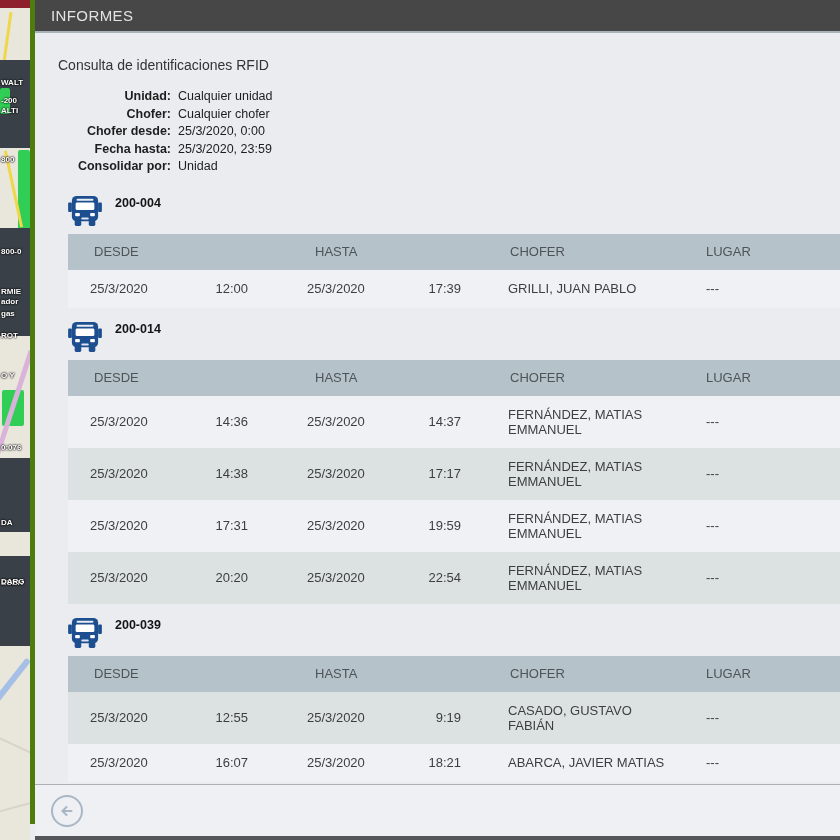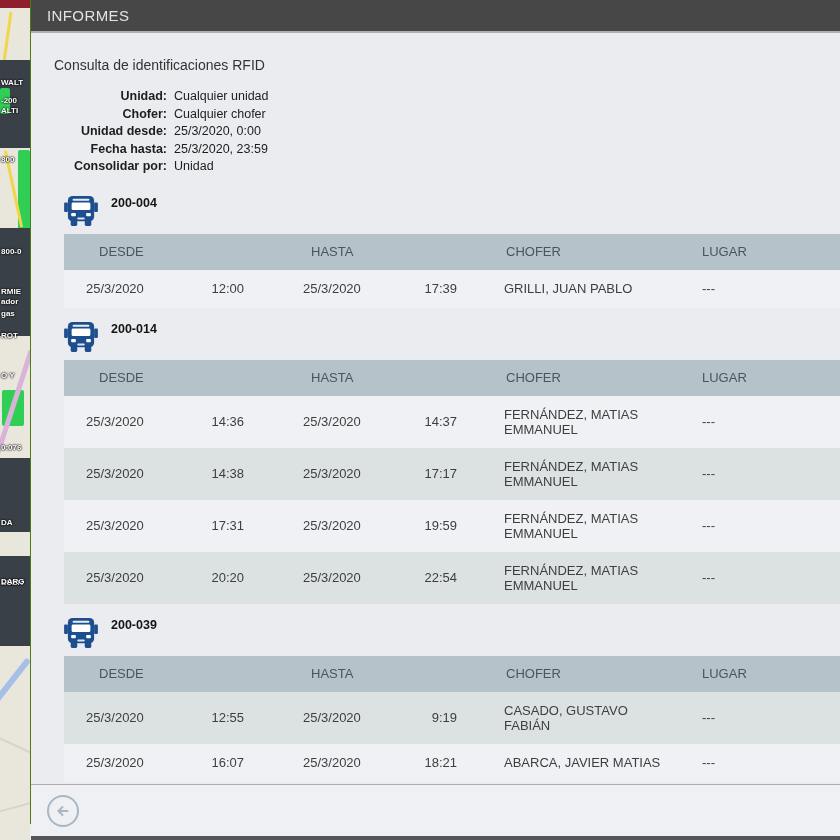--- a/index.html
+++ b/index.html
@@ -17,21 +17,21 @@
   .m-purple { position:absolute; background:#d9b3da; width:5px; height:120px;
     transform:rotate(18deg); }
   .m-blue { position:absolute; background:#a5bfe6; width:6px; height:70px;
     transform:rotate(38deg); border-radius:3px; }
   .m-road { position:absolute; background:#d8d4c8; height:2px; width:40px; }
   .map-label { position:absolute; left:1px; color:#fff; font-size:8px; font-weight:bold;
     text-shadow:0 0 2px #000, 0 0 2px #000; white-space:nowrap; letter-spacing:0; }
 
   
   .panel { position:absolute; left:30px; top:0; width:810px; height:824px;
-    background:#ebecf0; border-left:1px solid #4d7c0f; }
+    background:#ebecf0; border-left:5px solid #4d7c0f; }
   .titlebar { position:absolute; left:0; top:0; width:100%; height:33px;
     background:#474747; border-bottom:2px solid #a7b3b9;
     display:flex; align-items:center; padding-left:16px; }
   .titlebar span { color:#e3e3e3; font-size:15px; letter-spacing:0.4px; }
 
   .panel-body { position:absolute; left:0; top:35px; width:100%; height:749px;
     overflow:hidden; padding:22px 0 0 23px; }
   .report-heading { font-size:14px; color:#333; }
 
   .filters { margin-top:16px; display:grid; grid-template-columns:113px auto;
@@ -41,21 +41,21 @@
   .unit-section { margin-top:14px; }
   .unit-section.first { margin-top:22px; }
   .unit-head { display:flex; align-items:flex-start; margin-left:10px; height:30px; }
   .unit-head svg { width:34px; height:30px; display:block; }
   .unit-label { margin-left:13px; font-size:12.5px; font-weight:bold; color:#141414; }
 
   .rfid-table { margin-top:8px; margin-left:10px; width:777px; }
   .thead { display:grid; grid-template-columns:180px 213px 244px 1fr;
     background:#b6c2c9; height:36px; align-items:center;
     font-size:13px; color:#4d5458; }
-  .thead .h1 { padding-left:35px; } .thead .h2 { padding-left:67px; }
+  .thead .h1 { padding-left:26px; } .thead .h2 { padding-left:67px; }
   .thead .h3 { padding-left:49px; } .thead .h4 { padding-left:1px; }
   .trow { display:grid; grid-template-columns:120px 60px 119px 94px 244px 1fr;
     align-items:center; font-size:13px; color:#3e3e3e; padding:11px 0; min-height:38px; }
   .trow.shade-light { background:#f0f1f5; }
   .trow.shade-dark { background:#dce2e2; }
   .trow .c1 { padding-left:22px; } .trow .c2 { text-align:right; }
   .trow .c3 { padding-left:59px; } .trow .c4 { text-align:right; }
   .trow .c5 { padding-left:47px; white-space:pre-line; line-height:15px; }
   .trow .c6 { padding-left:1px; }
 
@@ -113,21 +113,21 @@
       <span>INFORMES</span>
     </div>
 
     <div class="panel-body">
       <div class="report-heading">Consulta de identificaciones RFID</div>
       <div class="filters" id="filters">
           <span class="flabel">Unidad:</span>
           <span>Cualquier unidad</span>
           <span class="flabel">Chofer:</span>
           <span>Cualquier chofer</span>
-          <span class="flabel">Unidad desde:</span>
+          <span class="flabel">Chofer desde:</span>
           <span>25/3/2020, 0:00</span>
           <span class="flabel">Fecha hasta:</span>
           <span>25/3/2020, 23:59</span>
           <span class="flabel">Consolidar por:</span>
           <span>Unidad</span>
         </div>
       <div id="units">
   <div class="unit-section first">
     <div class="unit-head">
       <svg viewBox="0 0 36 32">

